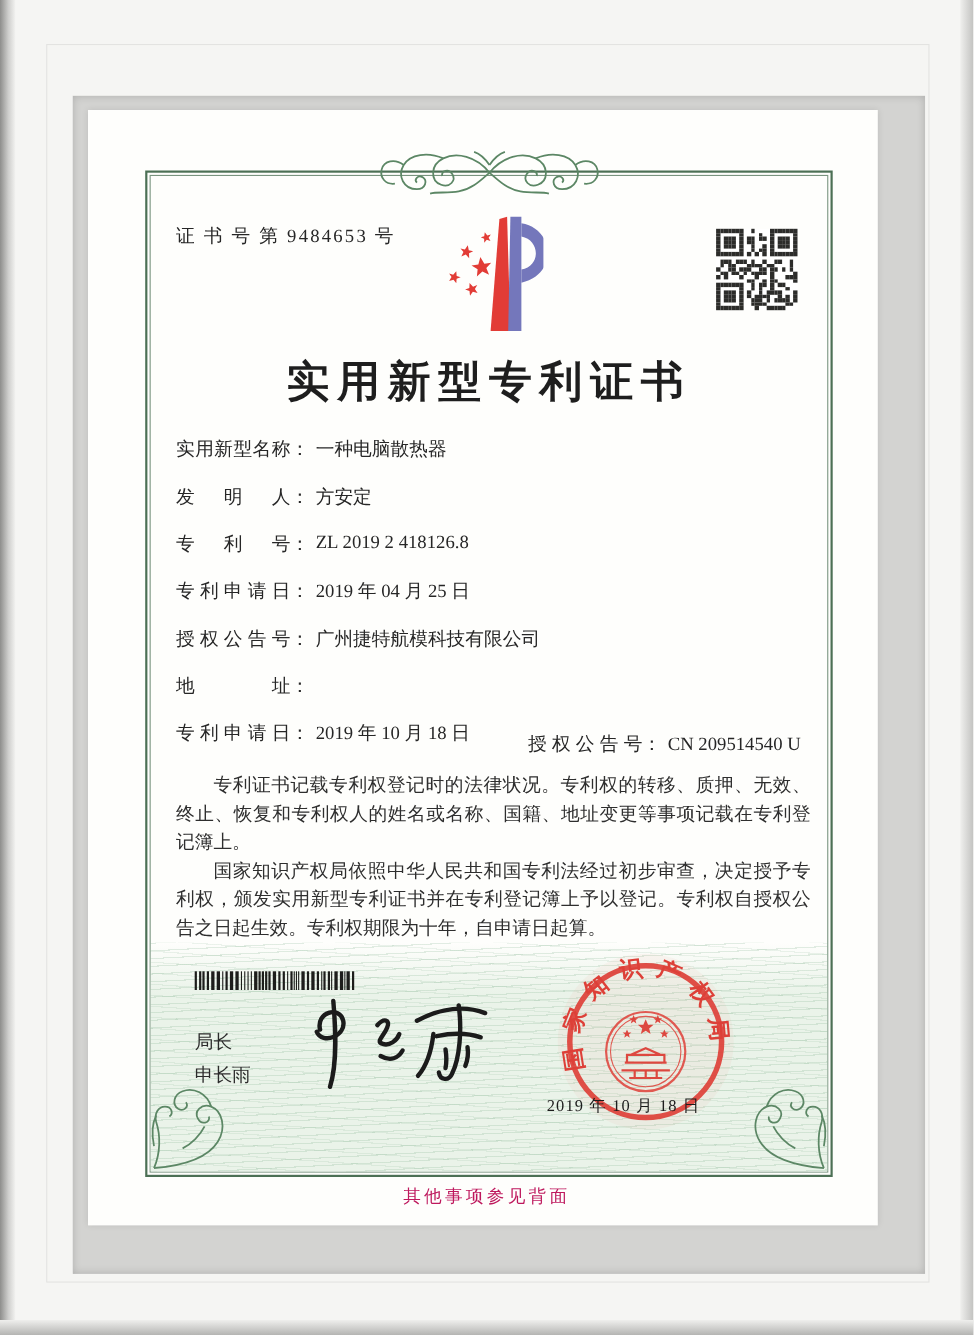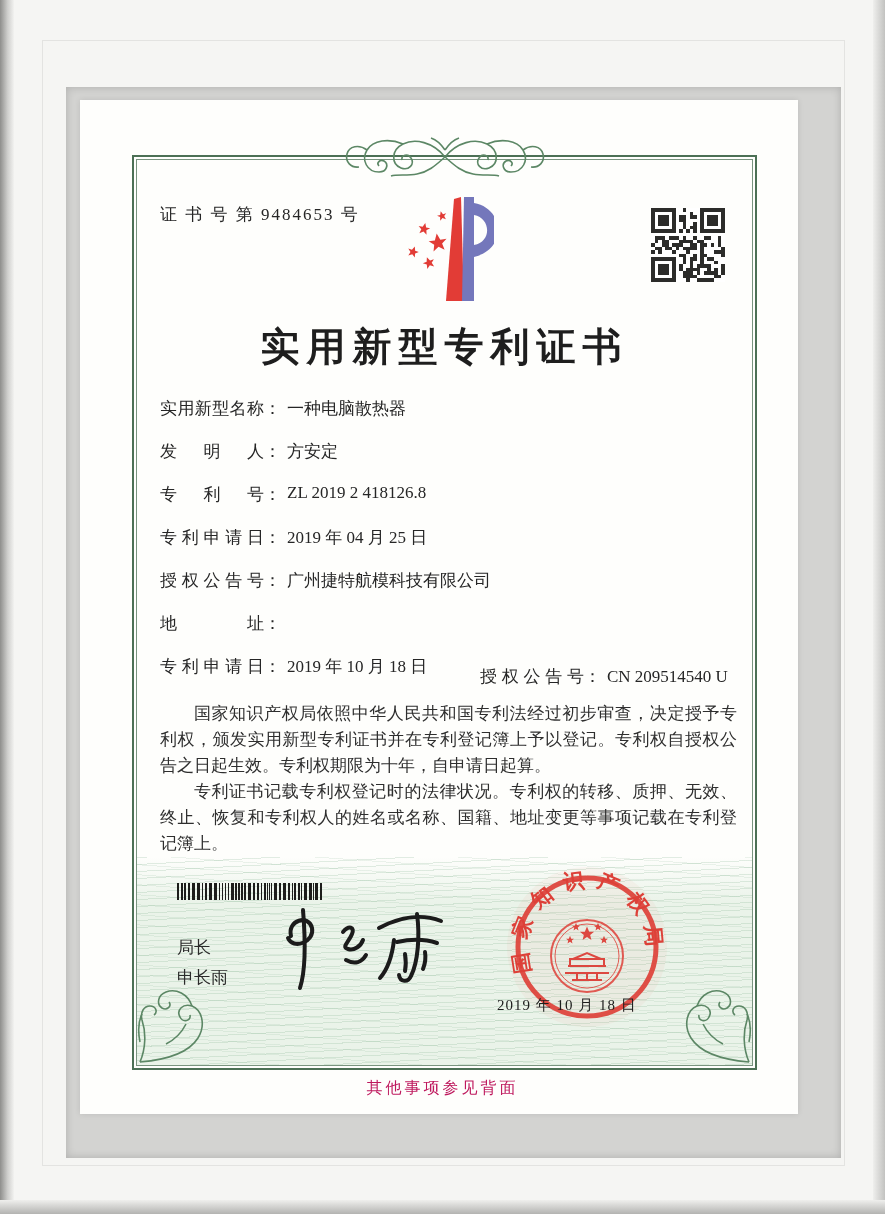--- a/index.html
+++ b/index.html
@@ -629,22 +629,22 @@
           <span class="fvalue">2019 年 10 月 18 日</span>
           <span class="grant-pair">
             <span class="flabel">授权公告号</span>
               <span class="fcolon">：</span>
             <span class="fvalue">CN 209514540 U</span>
           </span>
         </div>
       </div>
 
       <div class="paras">
+        <p>专利证书记载专利权登记时的法律状况。专利权的转移、质押、无效、终止、恢复和专利权人的姓名或名称、国籍、地址变更等事项记载在专利登记簿上。</p>
         <p>国家知识产权局依照中华人民共和国专利法经过初步审查，决定授予专利权，颁发实用新型专利证书并在专利登记簿上予以登记。专利权自授权公告之日起生效。专利权期限为十年，自申请日起算。</p>
-        <p>专利证书记载专利权登记时的法律状况。专利权的转移、质押、无效、终止、恢复和专利权人的姓名或名称、国籍、地址变更等事项记载在专利登记簿上。</p>
       </div>
 
       <div class="barcode" id="barcode">
           <i style="width: 2px; margin-right: 2px;"></i>
           <i style="width: 2px; margin-right: 1px;"></i>
           <i style="width: 2px; margin-right: 2px;"></i>
           <i style="width: 2px; margin-right: 2px;"></i>
           <i style="width: 3px; margin-right: 2px;"></i>
           <i style="width: 3px; margin-right: 2px;"></i>
           <i style="width: 1px; margin-right: 2px;"></i>

